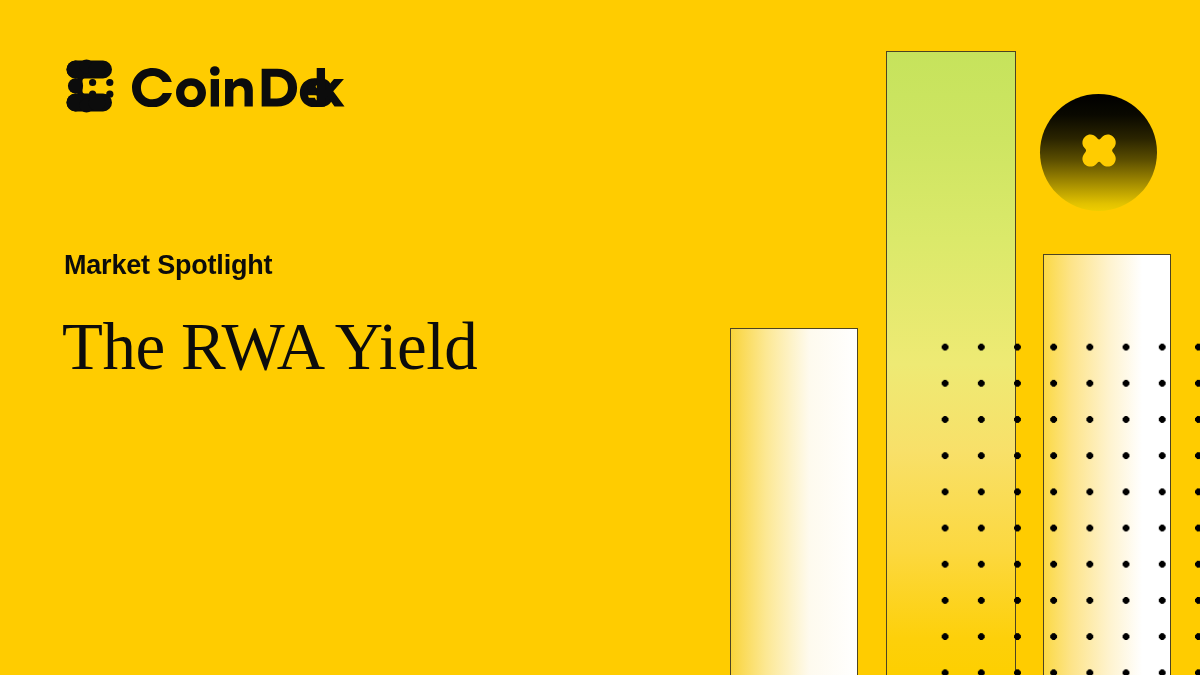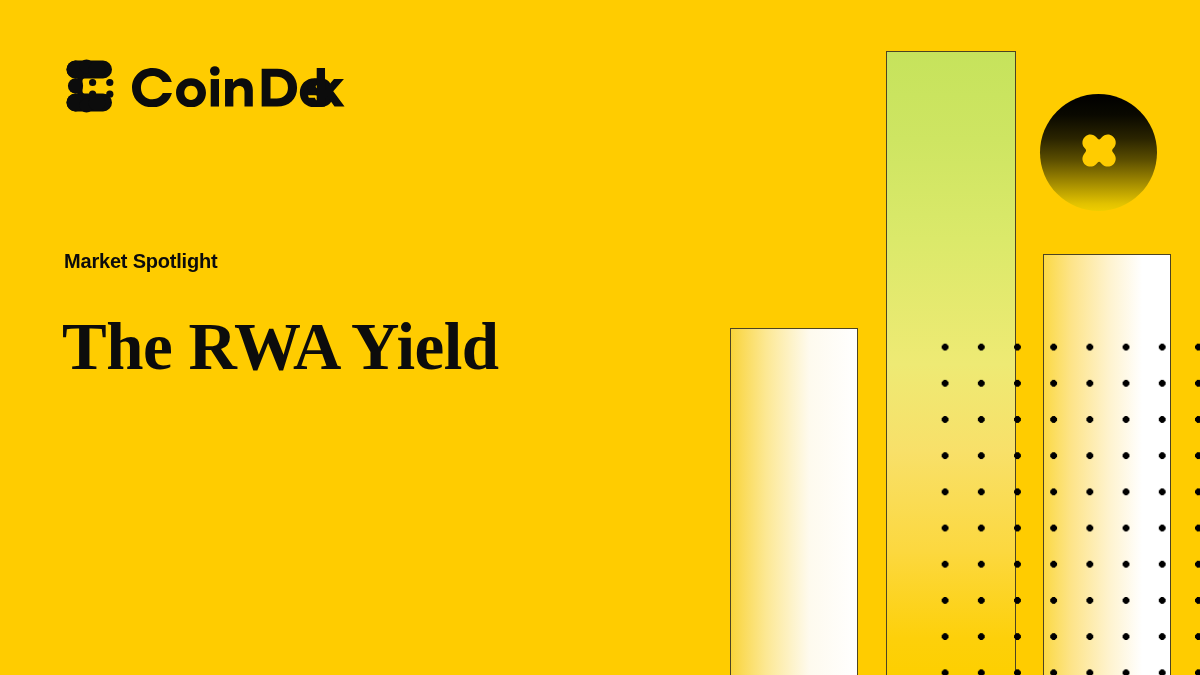--- a/index.html
+++ b/index.html
@@ -79,31 +79,31 @@
   }
   #logo-mark { width:58px; height:56px; display:block; }
   #logo-word { display:block; height:42px; }
 
   
   #eyebrow {
     position:absolute;
     left:64px; top:250px;
     font-family:"Liberation Sans", sans-serif;
     font-weight:700;
-    font-size:20px;
+    font-size:27px;
     letter-spacing:-0.2px;
     color:#0c0c0c;
     white-space:nowrap;
   }
   #headline {
     position:absolute;
     left:62px; top:305px;
     width:680px;
     font-family:"Liberation Serif", "DejaVu Serif", serif;
-    font-weight:700;
+    font-weight:400;
     font-size:67px;
     line-height:82px;
     letter-spacing:-0.5px;
     color:#0c0c0c;
   }
   #headline .ln { display:block; white-space:nowrap; }
 </style>
 </head>
 <body>
 

